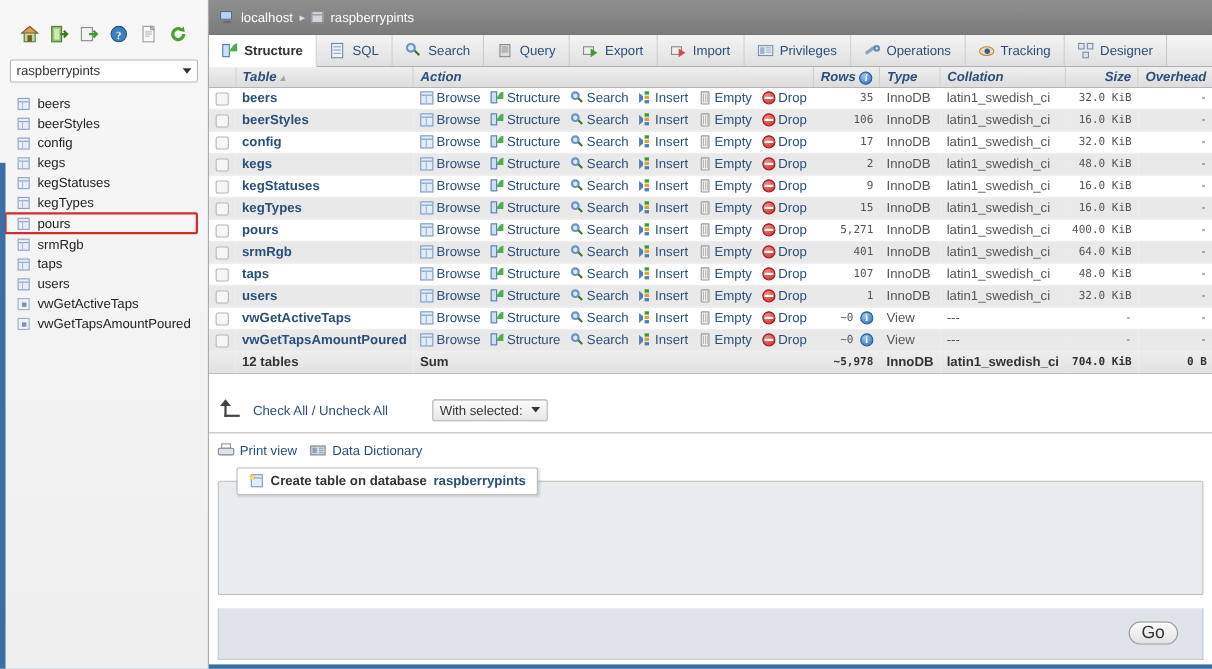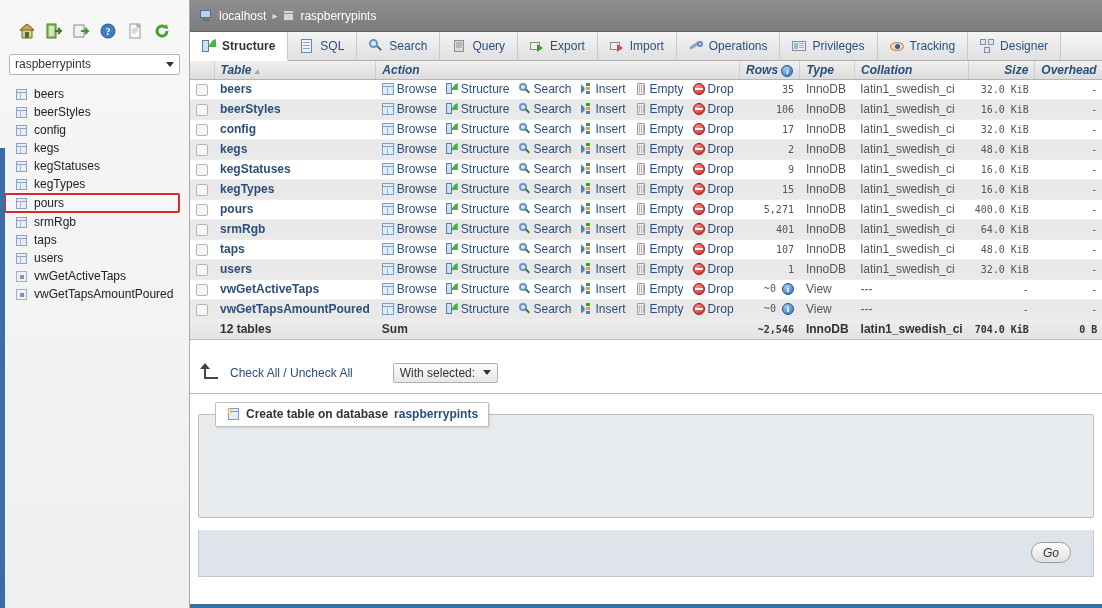--- a/index.html
+++ b/index.html
@@ -272,22 +272,22 @@
   }
   #go-panel {
     margin:12px 8px 0 8px; height:47px;
     background:#dfe4ea; border:1px solid #c3c9d1; border-top:none;
     display:flex; align-items:center; justify-content:flex-end;
     padding-right:22px;
   }
   #go-btn {
     min-width:38px; height:21px; border:1px solid #9a9a9a; border-radius:11px;
     background:linear-gradient(to bottom,#fcfcfc,#e2e2e2);
-    font-size:12px; color:#333; display:flex; align-items:center; justify-content:center;
-    padding:0 11px; cursor:pointer;font-style:italic;
+    font-size:16px; color:#333; display:flex; align-items:center; justify-content:center;
+    padding:0 11px; cursor:pointer;
   }
 </style>
 </head>
 <body>
 
 <div id="app">
 
   <div id="sidebar">
     <div class="blue-strip"></div>
 
@@ -452,30 +452,30 @@
         </div>
         <div class="tab">
           <span class="ti ti-export"><span class="a"></span><span class="b"></span><span class="c"></span></span>
           <span>Export</span>
         </div>
         <div class="tab">
           <span class="ti ti-import"><span class="a"></span><span class="b"></span><span class="c"></span></span>
           <span>Import</span>
         </div>
         <div class="tab">
-          <span class="ti ti-operations"><span class="a"></span><span class="b"></span><span class="c"></span></span>
-          <span>Operations</span>
-        </div>
-        <div class="tab">
           <span class="ti ti-privileges">
             <span class="a"></span>
             <span class="b"></span>
             <span class="c"></span>
           </span>
           <span>Privileges</span>
+        </div>
+        <div class="tab">
+          <span class="ti ti-operations"><span class="a"></span><span class="b"></span><span class="c"></span></span>
+          <span>Operations</span>
         </div>
         <div class="tab">
           <span class="ti ti-tracking"><span class="a"></span><span class="b"></span><span class="c"></span></span>
           <span>Tracking</span>
         </div>
         <div class="tab">
           <span class="ti ti-designer">
             <span class="a"></span>
             <span class="b"></span>
             <span class="c"></span>
@@ -940,21 +940,21 @@
               <td class="rows"><span>~0</span> <span class="info-ico">i</span></td>
               <td class="ctype">View</td>
               <td class="coll">---</td>
               <td class="num">-</td>
               <td class="over">-</td>
             </tr>
             <tr class="sumrow">
               <td></td>
               <td>12 tables</td>
               <td>Sum</td>
-              <td class="rows">~2,546</td>
+              <td class="rows">~5,978</td>
               <td>InnoDB</td>
               <td>latin1_swedish_ci</td>
               <td class="num">704.0 KiB</td>
               <td class="over">0 B</td>
             </tr>
           </tbody>
       </table>
     </div>
 
     <div id="below">
@@ -964,20 +964,37 @@
             <span class="head"></span>
             <span class="foot"></span>
         </span>
         <a>Check All / Uncheck All</a>
         <div id="with-selected">
           <span>With selected:</span>
           <span class="caret"></span>
         </div>
       </div>
       <div id="hr1"></div>
+      <div id="links-row">
+        <div class="l">
+          <span class="ic-print">
+              <span class="paper"></span>
+              <span class="body"></span>
+            </span>
+          <span>Print view</span>
+        </div>
+        <div class="l">
+          <span class="ic-dict">
+              <span class="b1"></span>
+              <span class="b2"></span>
+              <span class="b3"></span>
+            </span>
+          <span>Data Dictionary</span>
+        </div>
+      </div>
 
       <div id="create-fs">
         <div id="create-legend">
           <span class="ic-newtbl">
               <span class="f"></span>
               <span class="s"></span>
             </span>
           <span>Create table on database</span>
           <span class="dbname">raspberrypints</span>
         </div>

